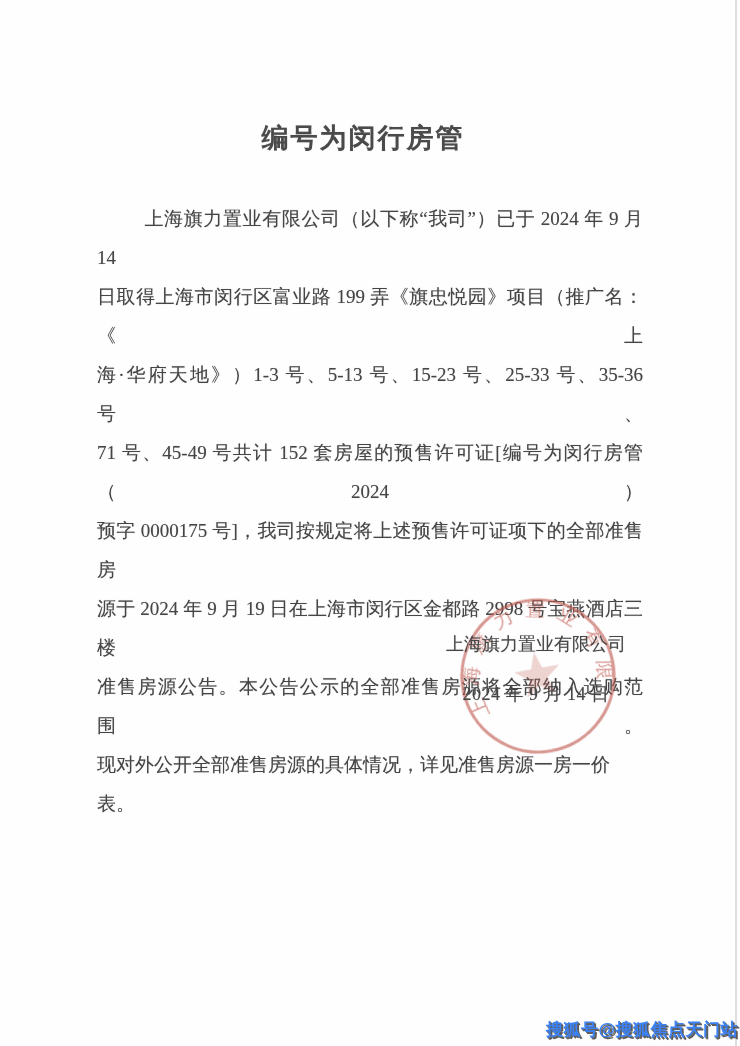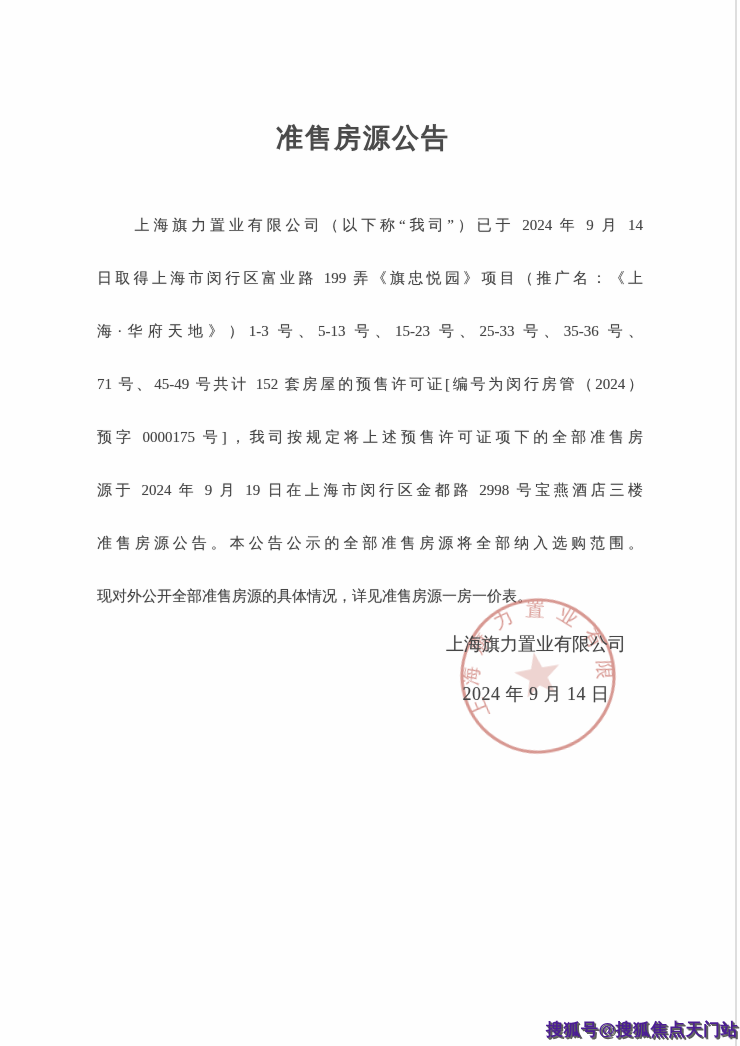--- a/index.html
+++ b/index.html
@@ -34,22 +34,22 @@
     font-weight: bold;
     color: #4a4a4a;
     letter-spacing: 2px;
     text-shadow: 0 0 1px rgba(90,90,90,0.35);
   }
   .doc-body {
     position: absolute;
     top: 199px;
     left: 97px;
     width: 546px;
-    font-size: 15px;
-    line-height: 53px;
+    font-size: 19px;
+    line-height: 39px;
     color: #454545;
     text-shadow: 0 0 1px rgba(90,90,90,0.4);
   }
   .line.just {
     text-align: justify;
     text-align-last: justify;
     text-justify: inter-character;
   }
   .line.indent {
     text-indent: 2.5em;
@@ -80,34 +80,34 @@
     filter: blur(0.5px);
     pointer-events: none;
   }
   .watermark {
     position: absolute;
     right: 2px;
     bottom: 5px;
     font-size: 17px;
     font-weight: bold;
     letter-spacing: 0.5px;
-    color: #4c1d95;
+    color: #3b82f6;
     text-shadow: 2px 2px 0 #5c5c5c, 1px 1px 0 #6f6f6f;
     font-family: "Liberation Sans", "DejaVu Sans", sans-serif;
     margin-top: 25px;
   }
 </style>
 </head>
 <body>
 
 <div class="page">
 
   <div class="edge-line"></div>
 
-  <h1 class="doc-title">准售房源公告</h1>
+  <h1 class="doc-title">编号为闵行房管</h1>
 
   <div class="doc-body">
     <div class="line just indent">上海旗力置业有限公司（以下称“我司”）已于 2024 年 9 月 14</div>
     <div class="line just">日取得上海市闵行区富业路 199 弄《旗忠悦园》项目（推广名：《上</div>
     <div class="line just">海·华府天地》）1-3 号、5-13 号、15-23 号、25-33 号、35-36 号、</div>
     <div class="line just">71 号、45-49 号共计 152 套房屋的预售许可证[编号为闵行房管（2024）</div>
     <div class="line just">预字 0000175 号]，我司按规定将上述预售许可证项下的全部准售房</div>
     <div class="line just">源于 2024 年 9 月 19 日在上海市闵行区金都路 2998 号宝燕酒店三楼</div>
     <div class="line just">准售房源公告。本公告公示的全部准售房源将全部纳入选购范围。</div>
     <div class="line">现对外公开全部准售房源的具体情况，详见准售房源一房一价表。</div>

